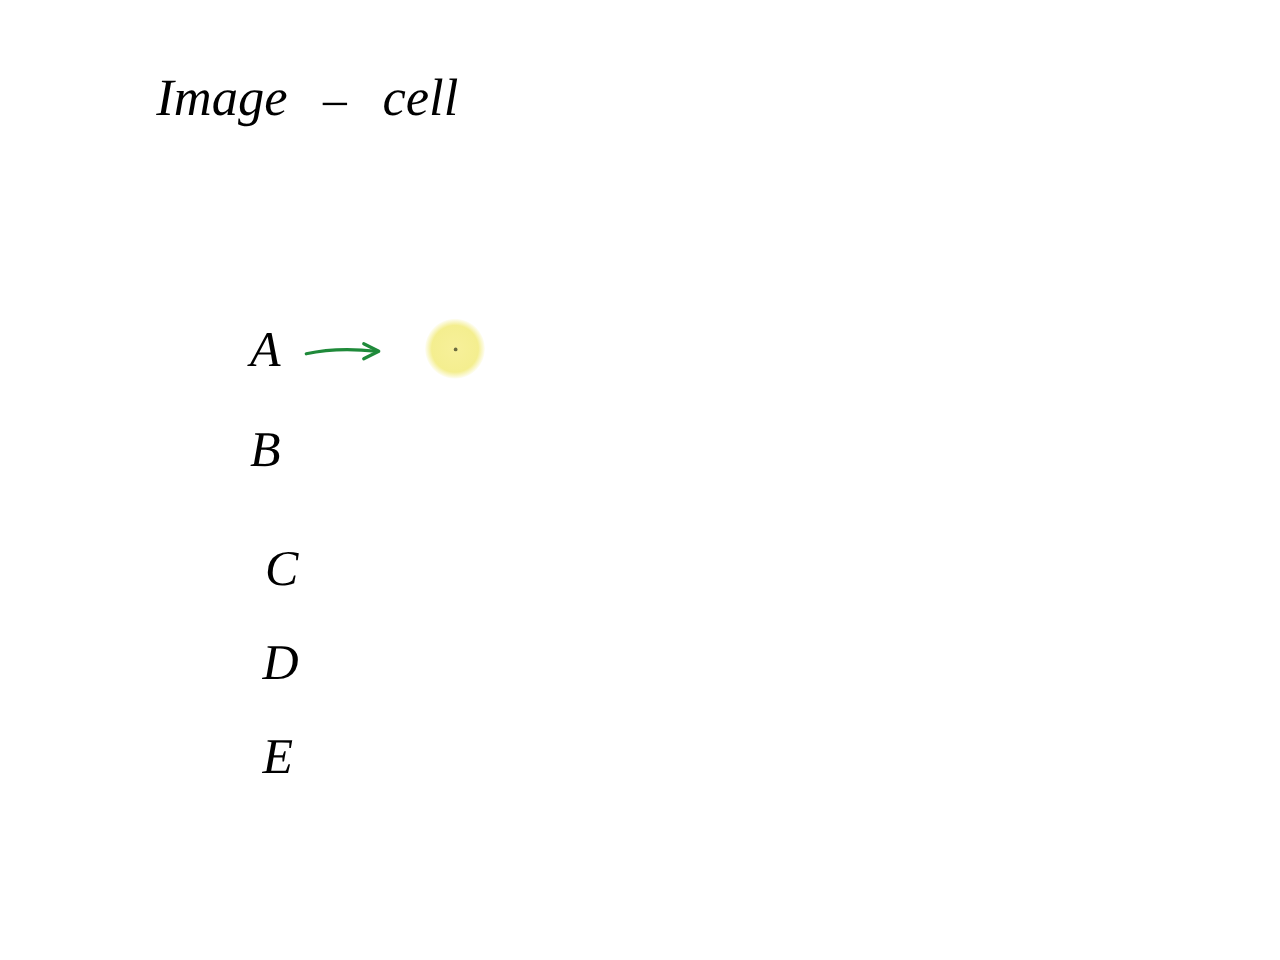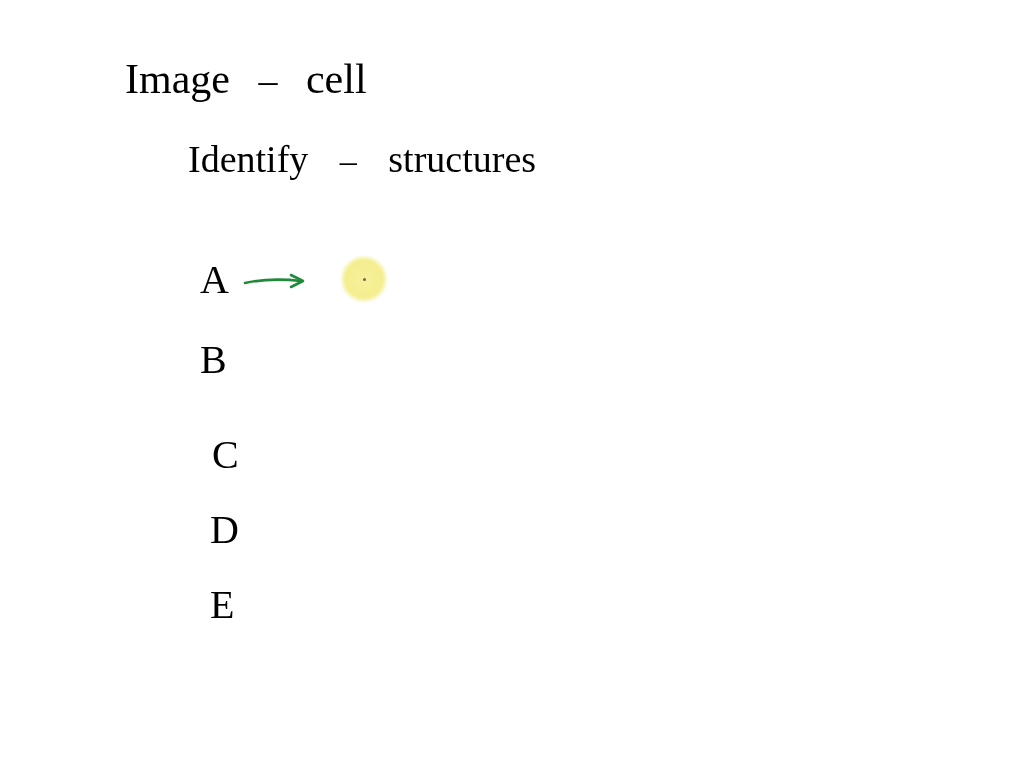--- a/index.html
+++ b/index.html
@@ -9,20 +9,21 @@
     height: 768px;
     background: #ffffff;
     overflow: hidden;
   }
   .canvas {
     position: relative;
     width: 1024px;
     height: 768px;
     font-family: "Comic Sans MS", "Segoe Script", "Bradley Hand", cursive;
     color: #000;
+    font-style: italic;
   }
   .hw {
     position: absolute;
     white-space: nowrap;
     line-height: 1;
   }
   .title1 {
     left: 125px;
     top: 58px;
     font-size: 42px;
@@ -85,25 +86,20 @@
 <body>
 
 <div class="canvas">
 
   <div class="hw title1">
     <span>Image</span>
     <span class="sep">–</span>
     <span>cell</span>
   </div>
 
-  <div class="hw title2">
-    <span>Identify</span>
-    <span class="sep">–</span>
-    <span>structures</span>
-  </div>
 
   <div class="hw row rowA">A</div>
   <div class="hw row rowB">B</div>
   <div class="hw row rowC">C</div>
   <div class="hw row rowD">D</div>
   <div class="hw row rowE">E</div>
 
   <div class="highlight">
     <span class="dot"></span>
   </div>

